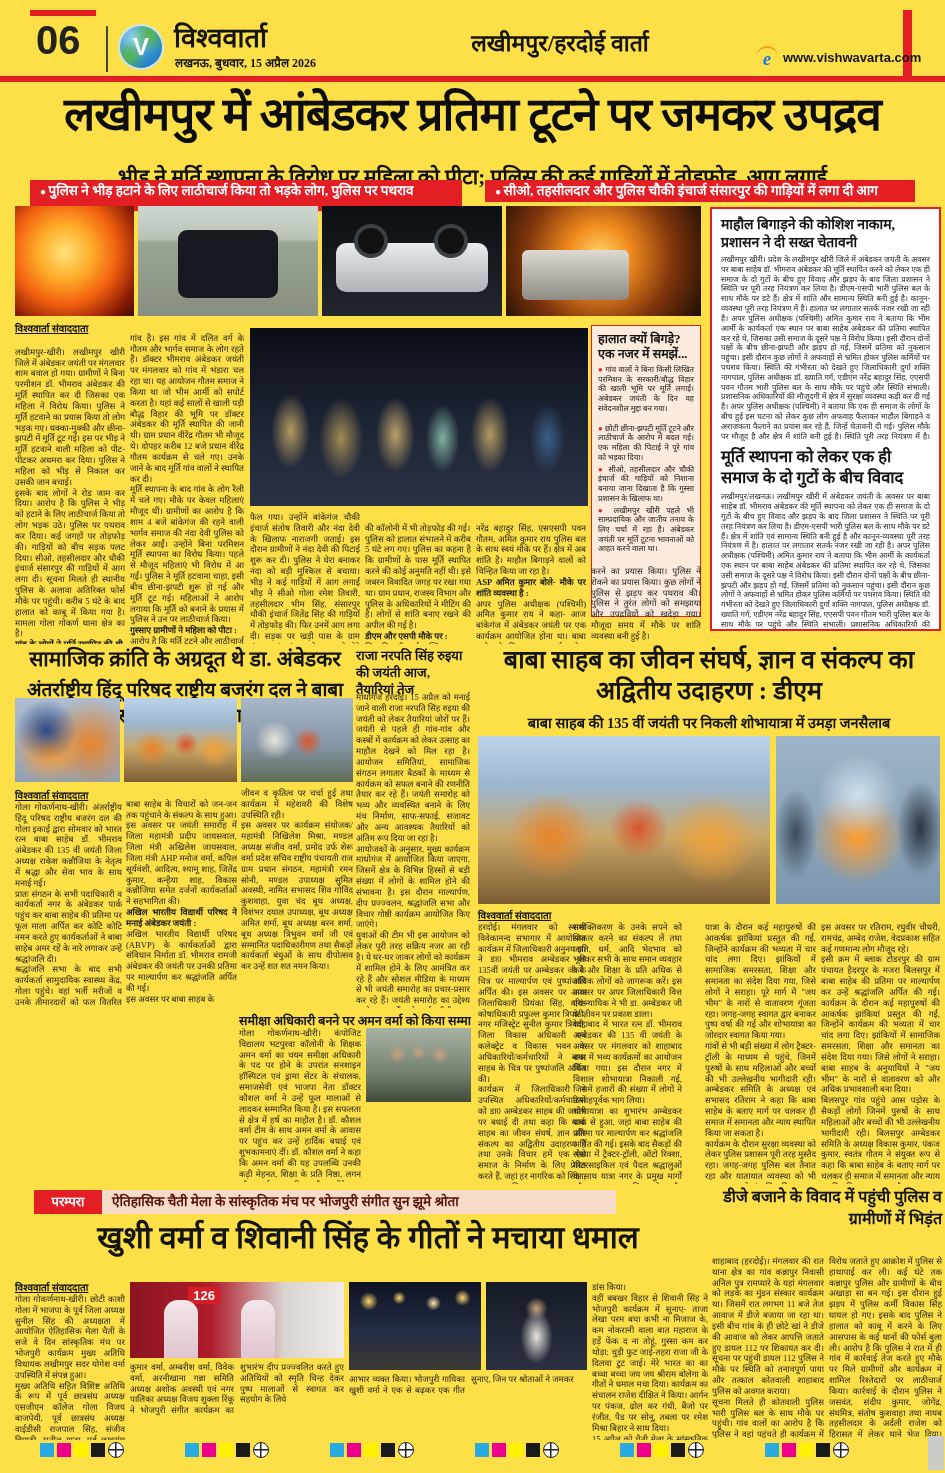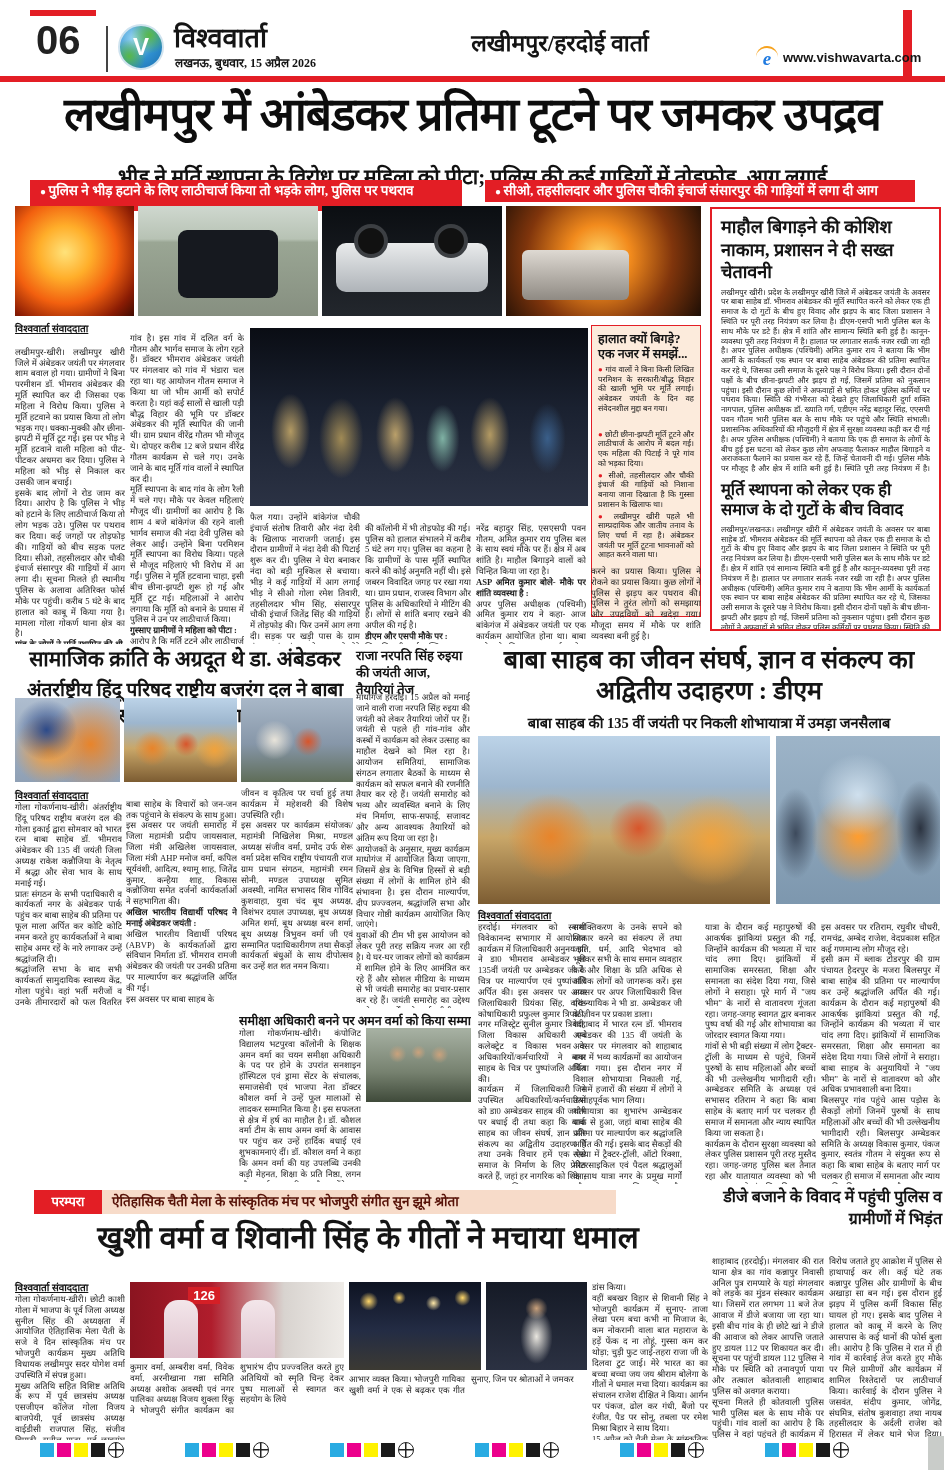--- a/index.html
+++ b/index.html
@@ -1,16 +1,16 @@
 <!DOCTYPE html>
 <html><head>
 <meta charset="utf-8">
 <style>
   html,body{margin:0;padding:0;background:#e9e9e9;}
-  #canvas{position:relative;width:945px;height:1473px;background:#ffffff;margin:0 auto;
+  #canvas{position:relative;width:945px;height:1473px;background:#fde047;margin:0 auto;
     font-family:"Liberation Serif","DejaVu Serif",serif;color:#141414;overflow:hidden;}
   .abs{position:absolute;}
   .bodytext{font-size:8.6px;line-height:1.26;text-align:justify;white-space:pre-line;overflow:hidden;color:#1c1c1c;}
   .bodytext b{font-weight:bold;}
   .reporter{font-size:10px;font-weight:bold;text-decoration:underline;}
   .redbar{background:#e31e25;}
   .strip{background:#e31e25;color:#fff;font-weight:bold;font-size:13.5px;line-height:22px;
     padding-left:10px;overflow:hidden;white-space:nowrap;}
   .strip::before{content:"● ";font-size:10px;}
   .ph{overflow:hidden;background:#888;}
@@ -118,21 +118,21 @@
   <div class="abs ph ph-flip" style="left:322px;top:206px;width:180px;height:110px;">
     <div class="decor-body"></div>
     <div class="decor-wheel" style="left:18%;"></div>
     <div class="decor-wheel" style="left:62%;"></div>
   </div>
   <div class="abs ph ph-burnvan" style="left:506px;top:206px;width:195px;height:110px;">
     <div class="decor-van"></div>
   </div>
 
   <div class="abs box-red" style="left:710px;top:207px;width:231px;height:424px;box-sizing:border-box;padding:7px 9px;overflow:hidden;">
-    <div style="font-size:18px;font-weight:bold;line-height:1.25;margin-bottom:4px;">माहौल बिगाड़ने की कोशिश नाकाम, प्रशासन ने दी सख्त चेतावनी</div>
+    <div style="font-size:14px;font-weight:bold;line-height:1.25;margin-bottom:4px;">माहौल बिगाड़ने की कोशिश नाकाम, प्रशासन ने दी सख्त चेतावनी</div>
     <div class="bodytext" style="font-size:7.8px;height:186px;">लखीमपुर खीरी। प्रदेश के लखीमपुर खीरी जिले में अंबेडकर जयंती के अवसर पर बाबा साहेब डॉ. भीमराव अंबेडकर की मूर्ति स्थापित करने को लेकर एक ही समाज के दो गुटों के बीच हुए विवाद और झड़प के बाद जिला प्रशासन ने स्थिति पर पूरी तरह नियंत्रण कर लिया है। डीएम-एसपी भारी पुलिस बल के साथ मौके पर डटे हैं। क्षेत्र में शांति और सामान्य स्थिति बनी हुई है। कानून-व्यवस्था पूरी तरह नियंत्रण में है। हालात पर लगातार सतर्क नजर रखी जा रही है। अपर पुलिस अधीक्षक (पश्चिमी) अमित कुमार राय ने बताया कि भीम आर्मी के कार्यकर्ता एक स्थान पर बाबा साहेब अंबेडकर की प्रतिमा स्थापित कर रहे थे, जिसका उसी समाज के दूसरे पक्ष ने विरोध किया। इसी दौरान दोनों पक्षों के बीच छीना-झपटी और झड़प हो गई, जिसमें प्रतिमा को नुकसान पहुंचा। इसी दौरान कुछ लोगों ने अफवाहों से भ्रमित होकर पुलिस कर्मियों पर पथराव किया। स्थिति की गंभीरता को देखते हुए जिलाधिकारी दुर्गा शक्ति नागपाल, पुलिस अधीक्षक डॉ. ख्याति गर्ग, एडीएम नरेंद्र बहादुर सिंह, एएसपी पवन गौतम भारी पुलिस बल के साथ मौके पर पहुंचे और स्थिति संभाली। प्रशासनिक अधिकारियों की मौजूदगी में क्षेत्र में सुरक्षा व्यवस्था कड़ी कर दी गई है। अपर पुलिस अधीक्षक (पश्चिमी) ने बताया कि एक ही समाज के लोगों के बीच हुई इस घटना को लेकर कुछ लोग अफवाह फैलाकर माहौल बिगाड़ने व अराजकता फैलाने का प्रयास कर रहे हैं, जिन्हें चेतावनी दी गई। पुलिस मौके पर मौजूद है और क्षेत्र में शांति बनी हुई है। स्थिति पूरी तरह नियंत्रण में है। किसी भी अप्रिय घटना से निपटने के लिए पर्याप्त पुलिस बल तैनात है।</div>
     <div style="font-size:16.5px;font-weight:bold;line-height:1.25;margin:6px 0 4px 0;">मूर्ति स्थापना को लेकर एक ही समाज के दो गुटों के बीच विवाद</div>
     <div class="bodytext" style="font-size:7.8px;height:140px;">लखीमपुर/लखनऊ। लखीमपुर खीरी में अंबेडकर जयंती के अवसर पर बाबा साहेब डॉ. भीमराव अंबेडकर की मूर्ति स्थापना को लेकर एक ही समाज के दो गुटों के बीच हुए विवाद और झड़प के बाद जिला प्रशासन ने स्थिति पर पूरी तरह नियंत्रण कर लिया है। डीएम-एसपी भारी पुलिस बल के साथ मौके पर डटे हैं। क्षेत्र में शांति एवं सामान्य स्थिति बनी हुई है और कानून-व्यवस्था पूरी तरह नियंत्रण में है। हालात पर लगातार सतर्क नजर रखी जा रही है। अपर पुलिस अधीक्षक (पश्चिमी) अमित कुमार राय ने बताया कि भीम आर्मी के कार्यकर्ता एक स्थान पर बाबा साहेब अंबेडकर की प्रतिमा स्थापित कर रहे थे, जिसका उसी समाज के दूसरे पक्ष ने विरोध किया। इसी दौरान दोनों पक्षों के बीच छीना-झपटी और झड़प हो गई, जिसमें प्रतिमा को नुकसान पहुंचा। इसी दौरान कुछ लोगों ने अफवाहों से भ्रमित होकर पुलिस कर्मियों पर पथराव किया। स्थिति की गंभीरता को देखते हुए जिलाधिकारी दुर्गा शक्ति नागपाल, पुलिस अधीक्षक डॉ. ख्याति गर्ग, एडीएम नरेंद्र बहादुर सिंह, एएसपी पवन गौतम भारी पुलिस बल के साथ मौके पर पहुंचे और स्थिति संभाली। प्रशासनिक अधिकारियों की मौजूदगी में क्षेत्र में सुरक्षा व्यवस्था कड़ी कर दी गई है।</div>
   </div>
 
   <div class="abs reporter" style="left:15px;top:321px;">विश्ववार्ता संवाददाता</div>
   <div class="abs bodytext" style="left:15px;top:336px;width:110px;height:308px;">
     <span>लखीमपुर-खीरी। लखीमपुर खीरी जिले में अंबेडकर जयंती पर मंगलवार शाम बवाल हो गया। ग्रामीणों ने बिना परमीशन डॉ. भीमराव अंबेडकर की मूर्ति स्थापित कर दी जिसका एक महिला ने विरोध किया। पुलिस ने मूर्ति हटवाने का प्रयास किया तो लोग भड़क गए। धक्का-मुक्की और छीना-झपटी में मूर्ति टूट गई। इस पर भीड़ ने मूर्ति हटवाने वाली महिला को पीट-पीटकर अधमरा कर दिया। पुलिस ने महिला को भीड़ से निकाल कर उसकी जान बचाई।
 इसके बाद लोगों ने रोड जाम कर दिया। आरोप है कि पुलिस ने भीड़ को हटाने के लिए लाठीचार्ज किया तो लोग भड़क उठे। पुलिस पर पथराव कर दिया। कई जगहों पर तोड़फोड़ की। गाड़ियों को बीच सड़क पलट दिया। सीओ, तहसीलदार और चौकी इंचार्ज संसारपुर की गाड़ियों में आग लगा दी। सूचना मिलते ही स्थानीय पुलिस के अलावा अतिरिक्त फोर्स मौके पर पहुंची। करीब 5 घंटे के बाद हालात को काबू में किया गया है। मामला गोला गोकर्ण थाना क्षेत्र का है।</span>
     <b>गांव के लोगों ने मूर्ति स्थापित की थी, छीना-झपटी में टूटी :</b>
@@ -155,21 +155,21 @@
   <div class="abs bodytext" style="left:476px;top:512px;width:110px;height:132px;">
     <span>नरेंद्र बहादुर सिंह, एसएसपी पवन गौतम, अमित कुमार राय पुलिस बल के साथ स्वयं मौके पर हैं। क्षेत्र में अब शांति है। माहौल बिगाड़ने वालों को चिन्हित किया जा रहा है।</span>
     <b>ASP अमित कुमार बोले- मौके पर शांति व्यवस्था है :</b>
     <span>अपर पुलिस अधीक्षक (पश्चिमी) अमित कुमार राय ने कहा- आज बांकेगंज में अंबेडकर जयंती पर एक कार्यक्रम आयोजित होना था। बाबा साहेब के चित्र पर माल्यार्पण होना था। इस बीच कुछ लोगों ने मूर्ति स्थापित</span>
   </div>
 
   <div class="abs infobox" style="left:591px;top:325px;width:110px;height:292px;box-sizing:border-box;padding:6px;overflow:hidden;">
     <div style="font-size:12.5px;font-weight:bold;line-height:1.2;">हालात क्यों बिगड़े?</div>
     <div style="font-size:12.5px;font-weight:bold;line-height:1.2;margin-bottom:3px;">एक नजर में समझें...</div>
     <div style="font-size:7.8px;line-height:1.25;text-align:justify;"><span style="color:#e31e25;">● </span><span>गांव वालों ने बिना किसी लिखित परमिशन के सरकारी/बौद्ध विहार की खाली भूमि पर मूर्ति लगाई। अंबेडकर जयंती के दिन वह संवेदनशील मुद्दा बन गया।</span></div>
-    <div style="font-size:7.8px;line-height:1.25;text-align:justify;margin-top:16px;"><span style="color:#e31e25;">● </span><span>छोटी छीना-झपटी मूर्ति टूटने और लाठीचार्ज के आरोप में बदल गई। एक महिला की पिटाई ने पूरे गांव को भड़का दिया।</span></div>
+    <div style="font-size:7.8px;line-height:1.25;text-align:justify;margin-top:10px;"><span style="color:#e31e25;">● </span><span>छोटी छीना-झपटी मूर्ति टूटने और लाठीचार्ज के आरोप में बदल गई। एक महिला की पिटाई ने पूरे गांव को भड़का दिया।</span></div>
     <div style="font-size:7.8px;line-height:1.25;text-align:justify;margin-top:2px;"><span style="color:#e31e25;">● </span><span>सीओ, तहसीलदार और चौकी इंचार्ज की गाड़ियों को निशाना बनाया जाना दिखाता है कि गुस्सा प्रशासन के खिलाफ था।</span></div>
     <div style="font-size:7.8px;line-height:1.25;text-align:justify;margin-top:2px;"><span style="color:#e31e25;">● </span><span>लखीमपुर खीरी पहले भी साम्प्रदायिक और जातीय तनाव के लिए चर्चा में रहा है। अंबेडकर जयंती पर मूर्ति टूटना भावनाओं को आहत करने वाला था।</span></div>
   </div>
   <div class="abs" style="left:15px;top:648px;width:340px;text-align:center;font-size:21px;font-weight:bold;line-height:1.1;">सामाजिक क्रांति के अग्रदूत थे डा. अंबेडकर</div>
 
   <div class="abs bodytext" style="left:591px;top:566px;width:110px;height:78px;">करने का प्रयास किया। पुलिस ने रोकने का प्रयास किया। कुछ लोगों ने पुलिस से झड़प कर पथराव की। पुलिस ने तुरंत लोगों को समझाया और उपद्रवियों को खदेड़ा गया। मौजूदा समय में मौके पर शांति व्यवस्था बनी हुई है।</div>
   <div class="abs" style="left:15px;top:676px;width:340px;text-align:center;font-size:19px;font-weight:bold;">अंतर्राष्ट्रीय हिंदू परिषद राष्ट्रीय बजरंग दल ने बाबा साहेब को किया याद</div>
   <div class="abs ph ph-garland" style="left:15px;top:698px;width:105px;height:84px;"></div>
   <div class="abs ph ph-crowdday" style="left:124px;top:698px;width:113px;height:84px;"></div>
   <div class="abs ph ph-dais" style="left:241px;top:698px;width:112px;height:84px;"></div>

